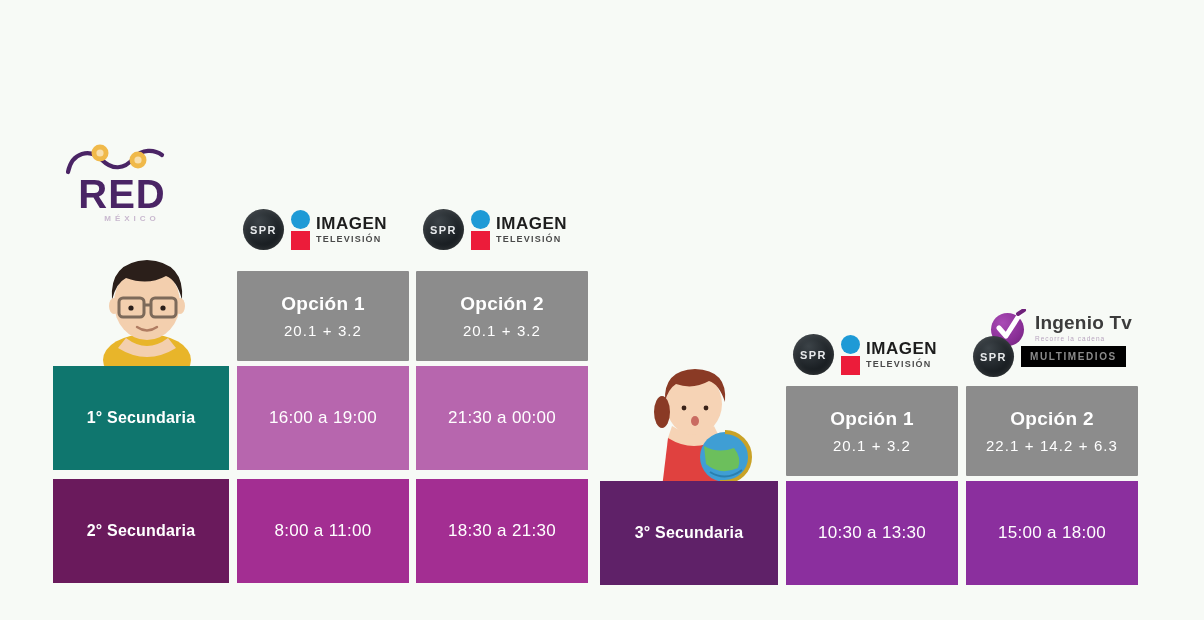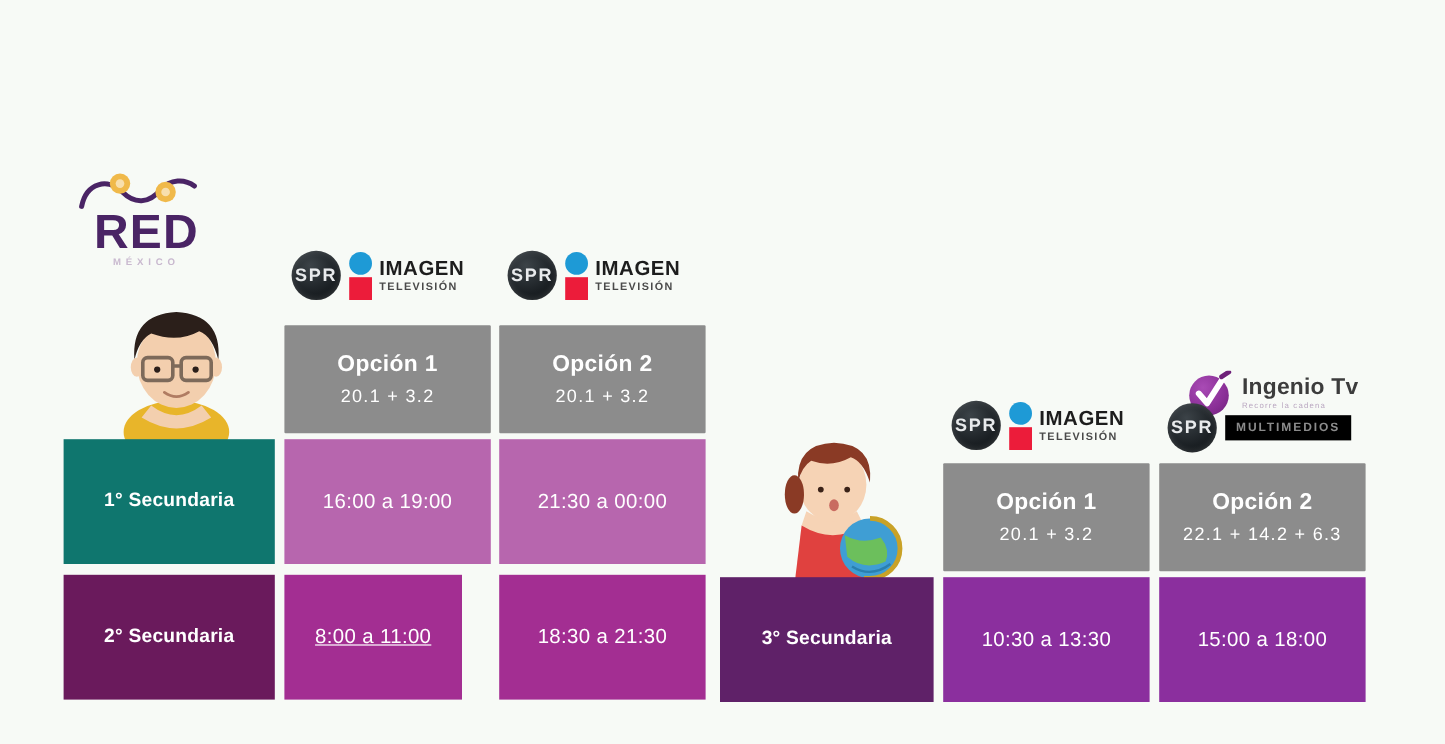--- a/index.html
+++ b/index.html
@@ -15,35 +15,35 @@
   
   .red-logo{position:absolute;left:62px;top:140px;width:120px;height:85px;}
   .red-logo .swoosh{position:absolute;left:0;top:0;width:120px;height:40px;}
   .red-logo .word{
     position:absolute;left:2px;top:32px;width:116px;
     font-size:40px;font-weight:bold;letter-spacing:1px;
     color:#4a2465;font-family:"Liberation Sans",sans-serif;
     text-align:center;line-height:44px;
   }
   .red-logo .sub{
-    position:absolute;left:2px;top:74px;width:116px;text-align:center;
+    position:absolute;left:12px;top:74px;width:116px;text-align:center;
     font-size:8px;letter-spacing:4px;color:#c9b9cf;font-weight:bold;
   }
 
   
   .logo-group{position:absolute;display:flex;align-items:center;gap:7px;}
   .spr{
     width:41px;height:41px;border-radius:50%;
     background:radial-gradient(circle at 38% 30%,#3c4348 0%,#1b2024 60%,#0d1113 100%);
     display:flex;align-items:center;justify-content:center;
     box-shadow:inset 0 0 6px rgba(255,255,255,.18);
     flex:none;
   }
   .spr span{
-    color:#e8eaec;font-size:15px;font-weight:bold;letter-spacing:1.5px;
+    color:#e8eaec;font-size:11px;font-weight:bold;letter-spacing:1.5px;
     font-family:"Liberation Sans",sans-serif;
   }
   .imagen{display:flex;align-items:center;gap:6px;}
   .imagen .marks{display:flex;flex-direction:column;gap:2px;}
   .imagen .dot{width:19px;height:19px;border-radius:50%;background:#1e9ad6;}
   .imagen .sq{width:19px;height:19px;background:#ec1c3a;}
   .imagen .txt{display:flex;flex-direction:column;line-height:1;}
   .imagen .t1{font-size:17px;font-weight:bold;color:#1d1d1d;letter-spacing:.5px;}
   .imagen .t2{font-size:9px;font-weight:bold;color:#4a4a4a;letter-spacing:1.2px;margin-top:3px;}
   .multimedios{
@@ -162,21 +162,21 @@
   <div class="cell header" style="left:416px;top:271px;width:172px;height:90px;">
     <div class="h1">Opción 2</div>
     <div class="h2">20.1  +  3.2</div>
   </div>
 
   <div class="cell rowlabel c-label-1" style="left:53px;top:366px;width:176px;height:104px;">1° Secundaria</div>
   <div class="cell time c-time-1" style="left:237px;top:366px;width:172px;height:104px;">16:00 a 19:00</div>
   <div class="cell time c-time-1" style="left:416px;top:366px;width:172px;height:104px;">21:30 a 00:00</div>
 
   <div class="cell rowlabel c-label-2" style="left:53px;top:479px;width:176px;height:104px;">2° Secundaria</div>
-  <div class="cell time c-time-2" style="left:237px;top:479px;width:148px;height:104px;text-decoration:underline;">8:00 a 11:00</div>
+  <div class="cell time c-time-2" style="left:237px;top:479px;width:172px;height:104px;">8:00 a 11:00</div>
   <div class="cell time c-time-2" style="left:416px;top:479px;width:172px;height:104px;">18:30 a 21:30</div>
 
   <svg class="kid" style="left:632px;top:368px;width:128px;height:120px;" viewBox="0 0 128 120">
     <path d="M36 70 q28 -12 54 4 l6 46 h-66 z" fill="#e0413f"></path>
     <path d="M40 58 q22 14 42 0 l6 12 q-26 16 -52 0 z" fill="#f6d3b5"></path>
     <ellipse cx="62" cy="36" rx="28" ry="31" fill="#f6d3b5"></ellipse>
     <path d="M33 34 q-2 -32 30 -33 q33 1 30 33 q-6 -18 -16 -21 q-16 9 -33 3 q-8 5 -11 18 z" fill="#8a3a25"></path>
     <ellipse cx="30" cy="44" rx="8" ry="16" fill="#8a3a25"></ellipse>
     <circle cx="52" cy="40" r="2.4" fill="#3a2218"></circle>
     <circle cx="74" cy="40" r="2.4" fill="#3a2218"></circle>

